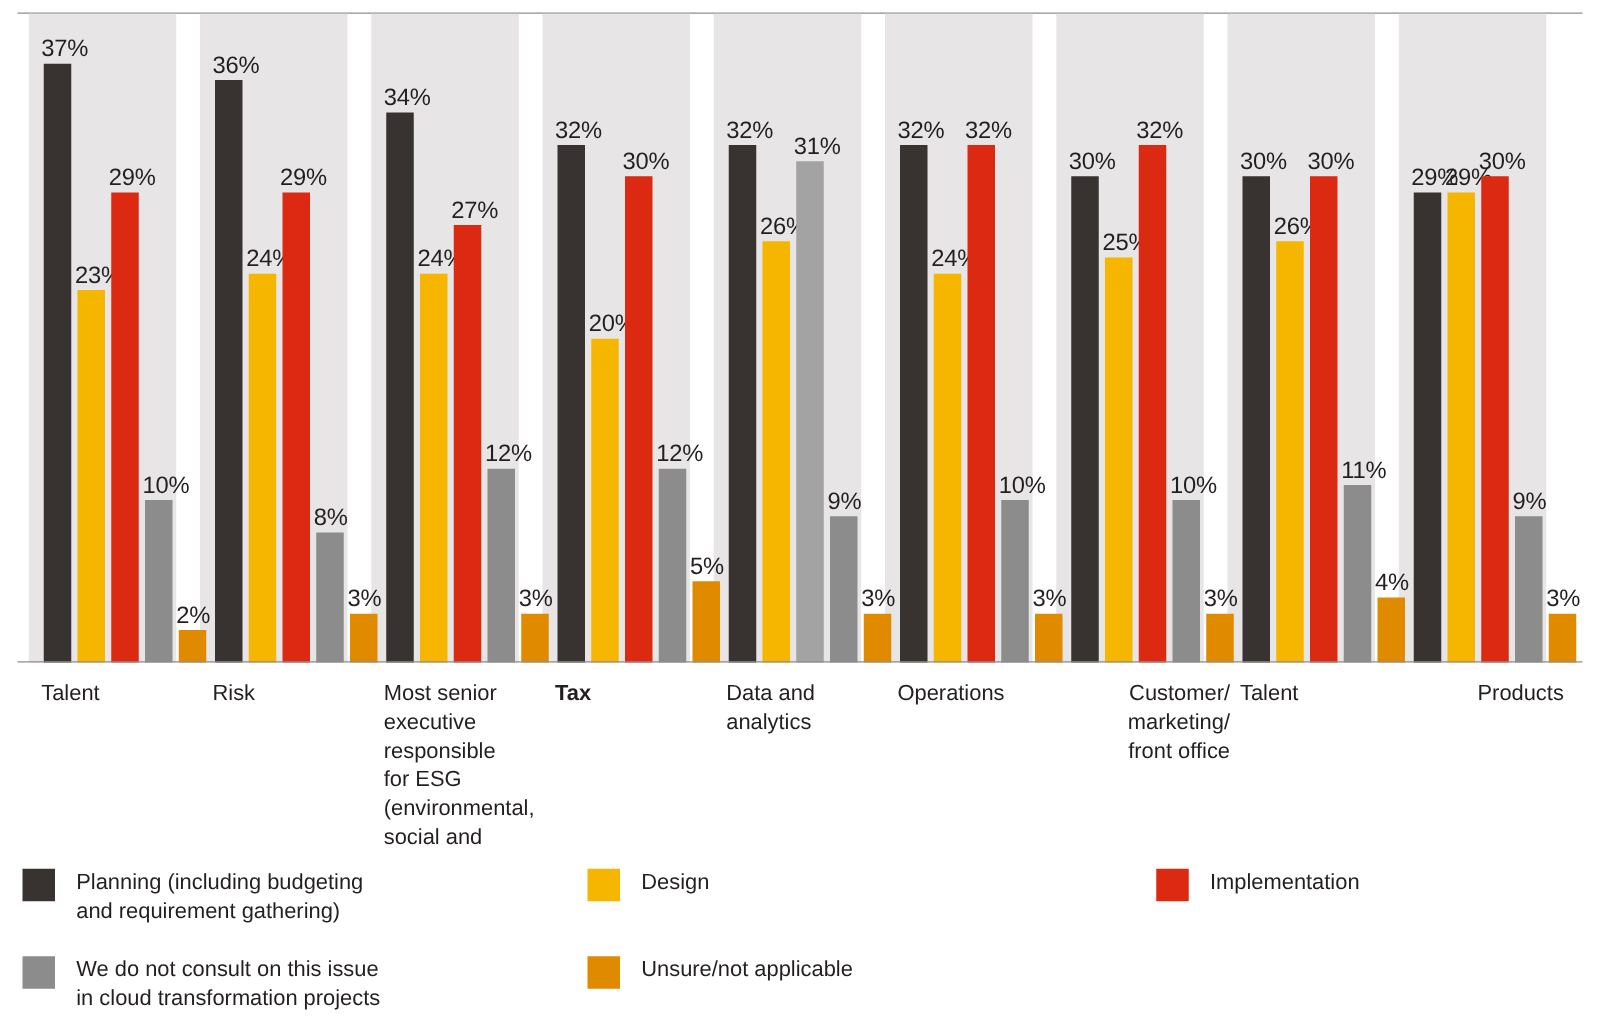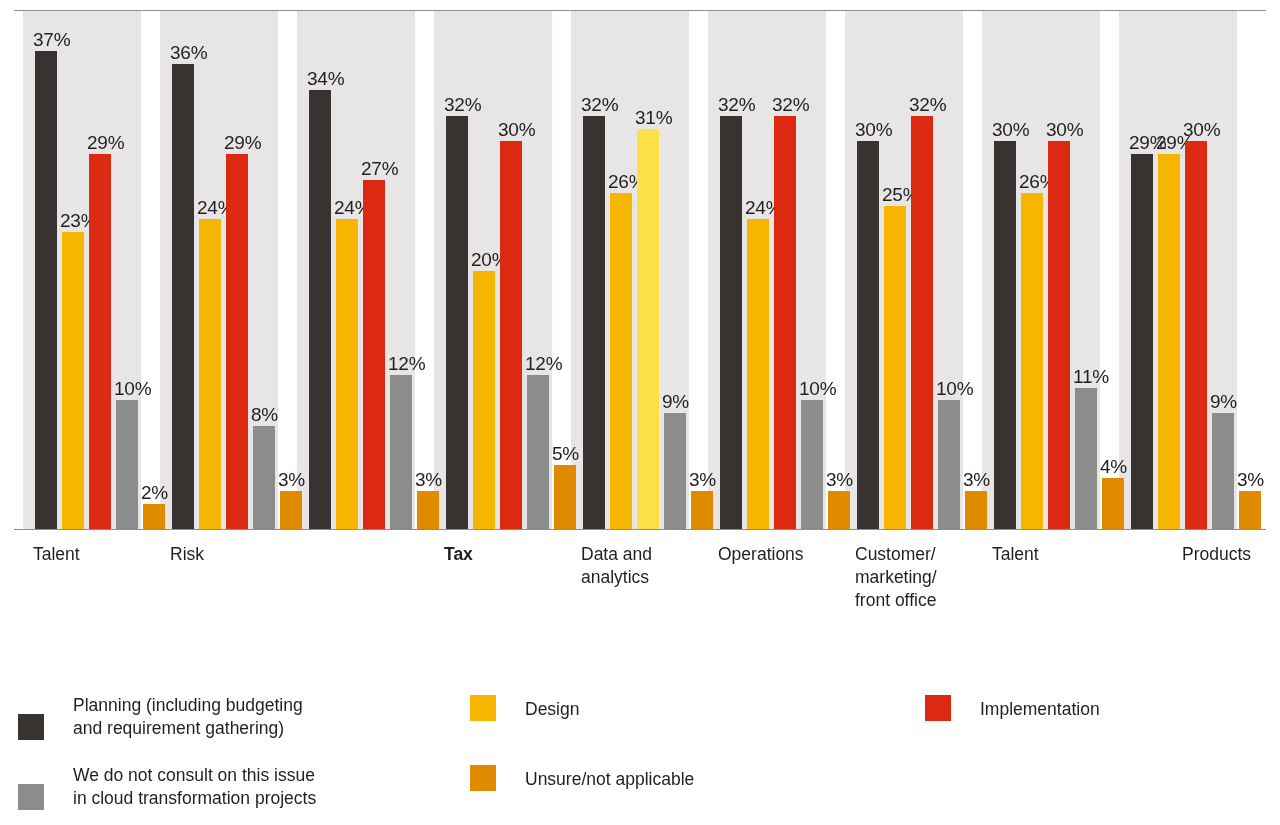--- a/index.html
+++ b/index.html
@@ -101,22 +101,21 @@
   .legend {
     position: absolute;
     left: 0;
     top: 694px;
     width: 1280px;
     height: 131px;
   }
   .legend-item {
     position: absolute;
     display: flex;
-    align-items: flex-end;
-    gap: 12px;
+    align-items: flex-start;
   }
   .swatch {
     width: 26px;
     height: 26px;
     flex: 0 0 26px;
     margin-right: 17px;
     margin-top: 1px;
   }
   .legend-text {
     font-size: 17.5px;
@@ -210,21 +209,21 @@
           <span class="bar-label">5%</span>
         </div>
       </div>
       <div class="group" style="left: 583px; width: 135px;">
         <div class="bar" title="Planning (including budgeting and requirement gathering) — Data and analytics: 32%" style="left: 0px; width: 22px; height: 414px; background: rgb(56, 51, 48);">
           <span class="bar-label">32%</span>
         </div>
         <div class="bar" title="Design — Data and analytics: 26%" style="left: 27px; width: 22px; height: 337px; background: rgb(246, 182, 0);">
           <span class="bar-label">26%</span>
         </div>
-        <div class="bar" title="Implementation — Data and analytics: 31%" style="left: 54px; width: 22px; height: 401px; background: #fde047;">
+        <div class="bar" title="Implementation — Data and analytics: 31%" style="left: 54px; width: 22px; height: 401px; background: #a3a3a3;">
           <span class="bar-label">31%</span>
         </div>
         <div class="bar" title="We do not consult on this issue in cloud transformation projects — Data and analytics: 9%" style="left: 81px; width: 22px; height: 117px; background: rgb(140, 140, 140);">
           <span class="bar-label">9%</span>
         </div>
         <div class="bar" title="Unsure/not applicable — Data and analytics: 3%" style="left: 108px; width: 22px; height: 39px; background: rgb(224, 138, 0);">
           <span class="bar-label">3%</span>
         </div>
       </div>
       <div class="group" style="left: 720px; width: 135px;">
@@ -295,25 +294,31 @@
           <span class="bar-label">3%</span>
         </div>
       </div>
     </div>
 
   <div class="baseline"></div>
 
   <div class="xlabels" id="xlabels">
       <div class="xlabel" style="left: 33px; width: 129px;">Talent</div>
       <div class="xlabel" style="left: 170px; width: 129px;">Risk</div>
+      <div class="xlabel" style="left: 307px; width: 129px;">Most senior
+executive
+responsible
+for ESG
+(environmental,
+social and</div>
       <div class="xlabel" style="left: 444px; width: 129px; font-weight: bold;">Tax</div>
       <div class="xlabel" style="left: 581px; width: 129px;">Data and
 analytics</div>
       <div class="xlabel" style="left: 718px; width: 129px;">Operations</div>
-      <div class="xlabel" style="left: 855px; width: 129px;">Customer/
+      <div class="xlabel" style="left: 855px; width: 129px; text-align: right;">Customer/
 marketing/
 front office</div>
       <div class="xlabel" style="left: 992px; width: 129px;">Talent</div>
       <div class="xlabel" style="left: 1182px; width: 129px;">Products</div>
     </div>
 
   <div class="legend" id="legend">
       <div class="legend-item" style="left: 18px; top: 0px; width: 430px;">
         <span class="swatch" style="background: rgb(56, 51, 48);"></span>
         <span class="legend-text">Planning (including budgeting

